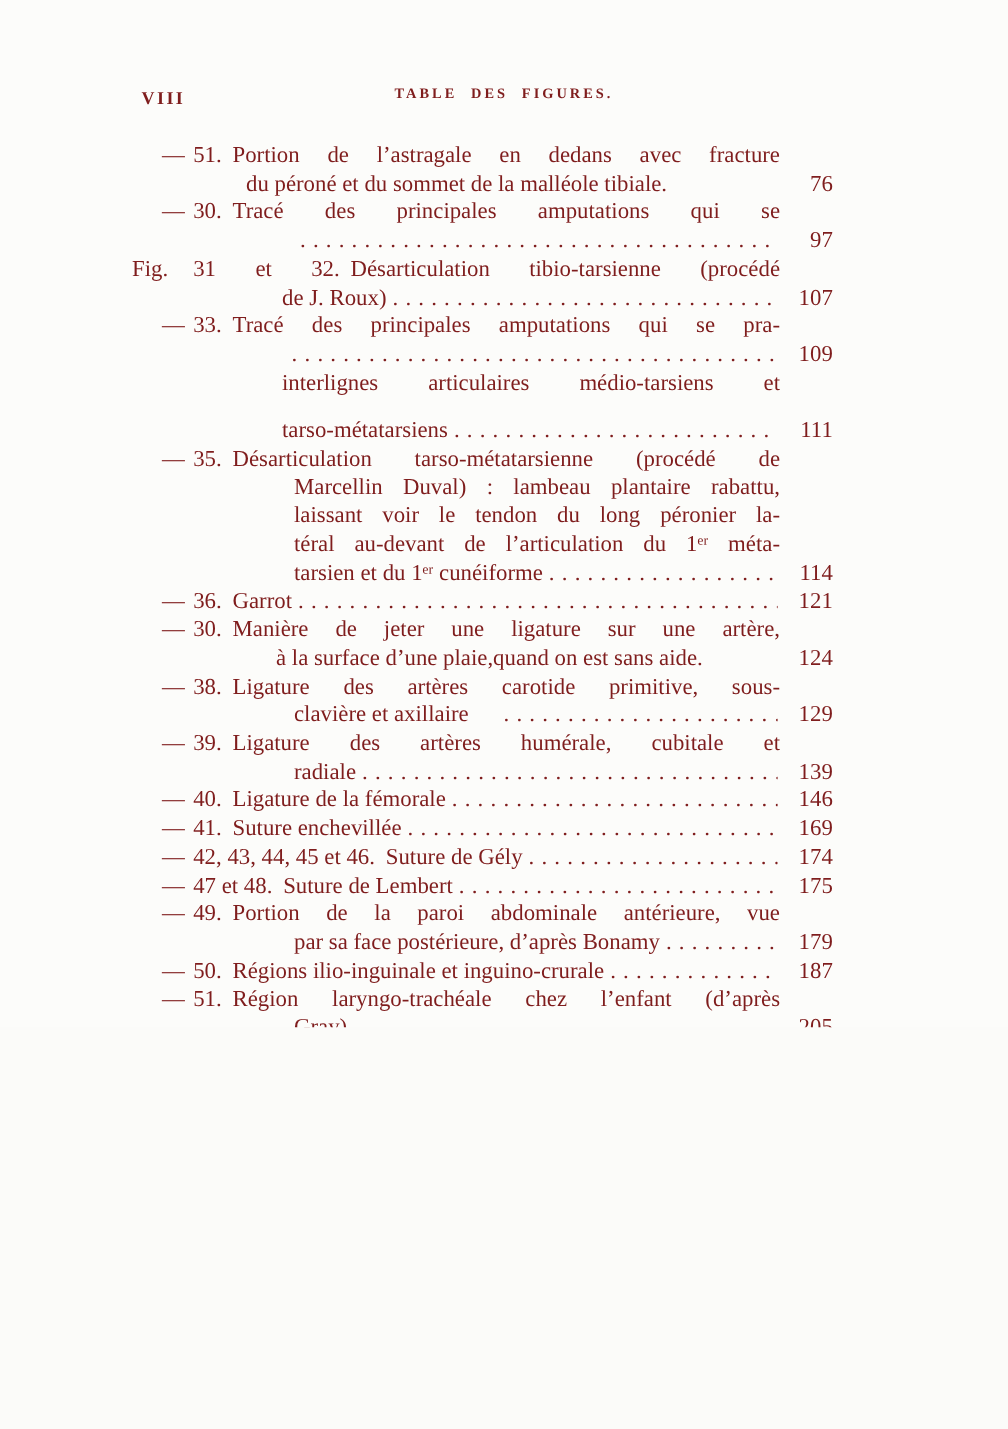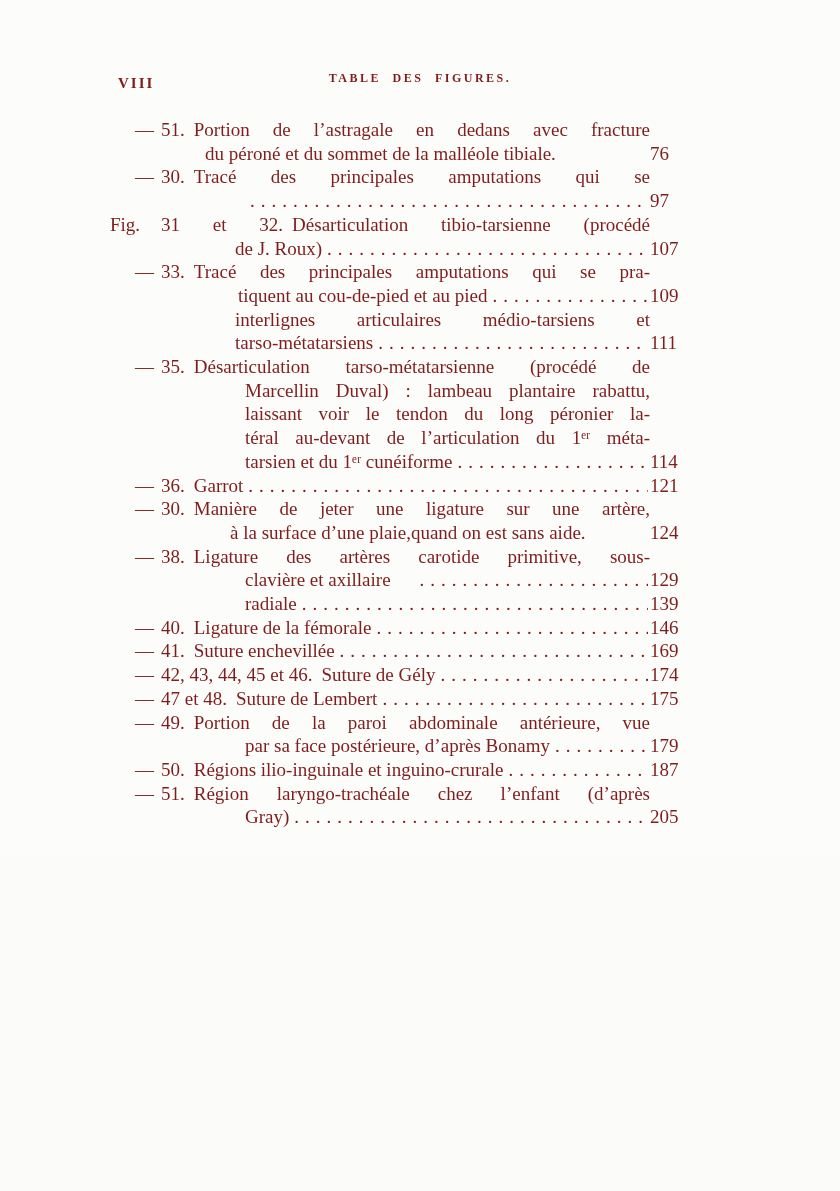--- a/index.html
+++ b/index.html
@@ -47,21 +47,21 @@
     flex: 1 1 auto; min-width: 0;
     overflow: hidden; white-space: nowrap;
     margin: 0 2px 0 5px;
   }
   .dots::after {
     content: "................................................................................";
     letter-spacing: 6px;
   }
   .pg {
     position: absolute; right: 0; top: 0;
-    width: 44px; text-align: left;
+    width: 44px; text-align: right;
   }
   .footer {
     position: absolute; top: 938px; left: 0; width: 100%;
     text-align: center;
     font-size: 19px; font-weight: bold;
     letter-spacing: 4px; word-spacing: 8px;
   }
 </style>
 </head>
 <body>
@@ -78,26 +78,25 @@
         <span class="pg">97</span>
       </div>
       <div class="ln just"><span class="fig">Fig.</span><span class="num">31 et 32.</span><span class="txt">Désarticulation tibio-tarsienne (procédé</span></div>
       <div class="ln lead" style="padding-left: 125px;">
         <span class="txt">de J. Roux)</span>
         <span class="dots"></span>
         <span class="pg">107</span>
       </div>
       <div class="ln just first-dash"><span class="dash">—</span><span class="num">33.</span><span class="txt">Tracé des principales amputations qui se pra-</span></div>
       <div class="ln lead" style="padding-left: 128px;">
-        <span class="txt">tiquent au cou-de-pied et au pied</span>
         <span class="dots"></span>
         <span class="pg">109</span>
       </div>
       <div class="ln just" style="padding-left: 125px;"><span class="txt">interlignes articulaires médio-tarsiens et</span></div>
-      <div class="ln lead" style="padding-left: 125px;">
+      <div class="ln lead" style="padding-left: 125px; margin-top: 16px;">
         <span class="txt">tarso-métatarsiens</span>
         <span class="dots"></span>
         <span class="pg">111</span>
       </div>
       <div class="ln just first-dash"><span class="dash">—</span><span class="num">35.</span><span class="txt">Désarticulation tarso-métatarsienne (procédé de</span></div>
       <div class="ln just" style="padding-left: 135px;"><span class="txt">Marcellin Duval) : lambeau plantaire rabattu,</span></div>
       <div class="ln just" style="padding-left: 135px;"><span class="txt">laissant voir le tendon du long péronier la-</span></div>
       <div class="ln just" style="padding-left: 135px;"><span class="txt">téral au-devant de l’articulation du 1ᵉʳ méta-</span></div>
       <div class="ln lead" style="padding-left: 135px;">
         <span class="txt">tarsien et du 1ᵉʳ cunéiforme</span>
@@ -112,20 +111,21 @@
         <span class="pg">121</span>
       </div>
       <div class="ln just first-dash"><span class="dash">—</span><span class="num">30.</span><span class="txt">Manière de jeter une ligature sur une artère,</span></div>
       <div class="ln" style="padding-left: 120px;"><span class="txt">à la surface d’une plaie,quand on est sans aide.</span><span class="pg">124</span></div>
       <div class="ln just first-dash"><span class="dash">—</span><span class="num">38.</span><span class="txt">Ligature des artères carotide primitive, sous-</span></div>
       <div class="ln lead" style="padding-left: 135px; gap: 24px;">
         <span class="txt">clavière et axillaire</span>
         <span class="dots"></span>
         <span class="pg">129</span>
       </div>
+      <div class="ln just first-dash"><span class="dash">—</span><span class="num">39.</span><span class="txt">Ligature des artères humérale, cubitale et</span></div>
       <div class="ln lead" style="padding-left: 135px;">
         <span class="txt">radiale</span>
         <span class="dots"></span>
         <span class="pg">139</span>
       </div>
       <div class="ln lead first-dash">
         <span class="dash">—</span>
         <span class="num">40.</span>
         <span class="txt">Ligature de la fémorale</span>
         <span class="dots"></span>

